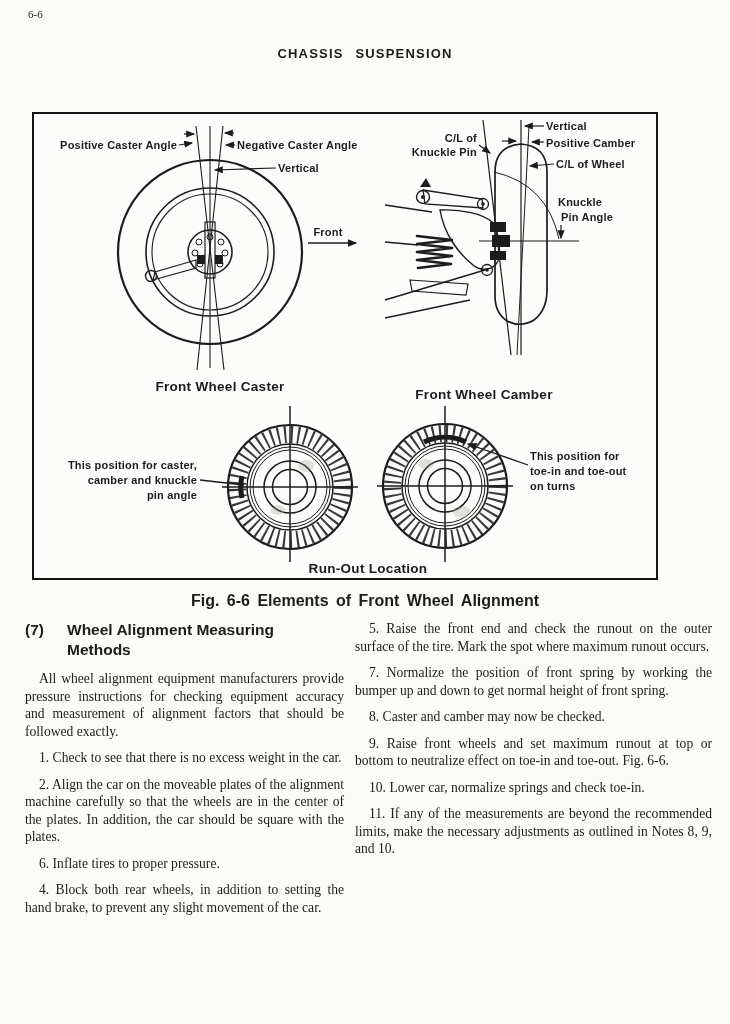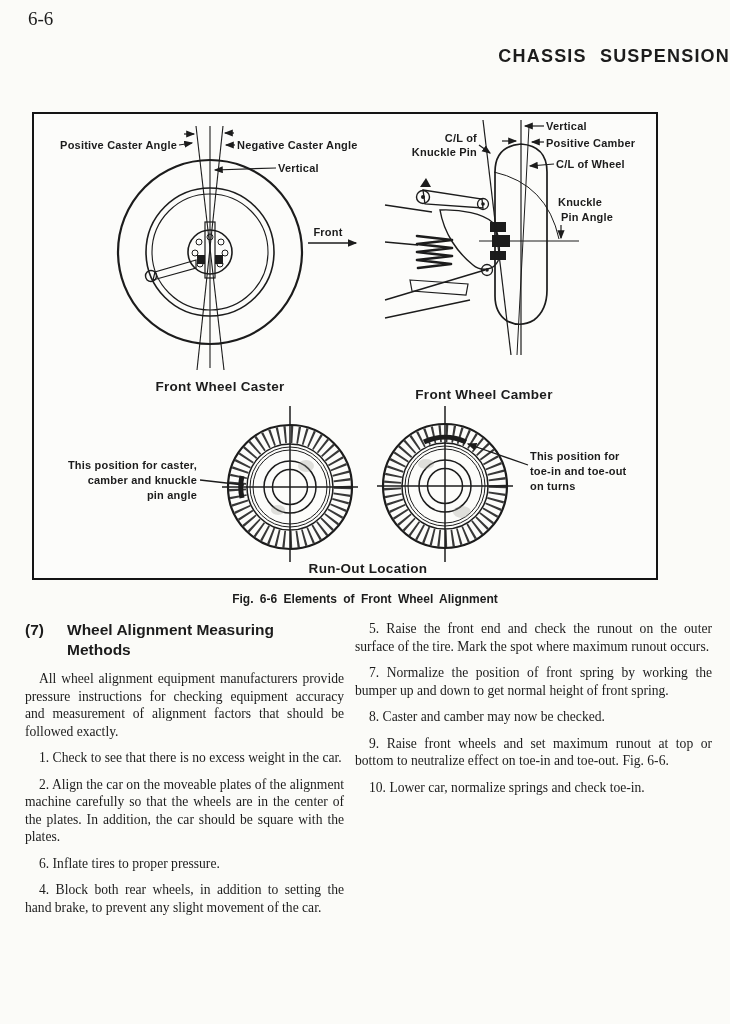--- a/index.html
+++ b/index.html
@@ -4,43 +4,43 @@
 <style>
   html,body { margin:0; padding:0; }
   body {
     width:730px; height:1024px; position:relative;
     background:#fbfbf8; color:#1c1c1c;
     font-family:"Liberation Serif", serif;
     -webkit-font-smoothing:antialiased;
   }
   .pagenum {
     position:absolute; left:28px; top:8px;
-    font-size:19px; font-family:"Liberation Serif", serif;
+    font-size:11px; font-family:"Liberation Serif", serif;
   }
   .pagetitle {
-    position:absolute; left:0; top:46px; width:730px; text-align:right;
+    position:absolute; left:0; top:46px; width:730px; text-align:center;
     font-family:"Liberation Sans", sans-serif; font-weight:bold;
-    font-size:18px; letter-spacing:1.2px; word-spacing:7px;
+    font-size:13px; letter-spacing:1.2px; word-spacing:7px;
   }
   .figbox {
     position:absolute; left:32px; top:112px; width:626px; height:468px;
     border:2px solid #141414; box-sizing:border-box; background:#fcfcfa;
   }
   .figbox svg { display:block; }
   svg text {
     font-family:"Liberation Sans", sans-serif; font-weight:bold;
     fill:#1c1c1c;
   }
   svg .lbl { font-size:11px; letter-spacing:0.2px; }
   svg .cap { font-size:13.5px; letter-spacing:0.3px; }
   svg .ln  { stroke:#1c1c1c; fill:none; }
   .figcaption {
     position:absolute; left:0; top:592px; width:730px; text-align:center;
     font-family:"Liberation Sans", sans-serif; font-weight:bold;
-    font-size:12px; word-spacing:3px;
+    font-size:16px; word-spacing:3px;
   }
   .col { position:absolute; top:620px; font-size:13.6px; line-height:17.5px; text-align:justify; }
   .col-left  { left:25px;  width:319px; }
   .col-right { left:355px; width:357px; }
   .sechead {
     display:flex; font-family:"Liberation Sans", sans-serif;
     font-weight:bold; font-size:15.5px; line-height:20px;
     text-align:left; margin-bottom:10px;
   }
   .sechead .num { width:42px; flex:0 0 42px; }
@@ -209,13 +209,14 @@
   <p>6. Inflate tires to proper pressure.</p>
   <p>4. Block both rear wheels, in addition to setting the hand brake, to prevent any slight movement of the car.</p>
 </div>
 
 <div class="col col-right">
   <p>5. Raise the front end and check the runout on the outer surface of the tire. Mark the spot where maximum runout occurs.</p>
   <p>7. Normalize the position of front spring by working the bumper up and down to get normal height of front spring.</p>
   <p>8. Caster and camber may now be checked.</p>
   <p>9. Raise front wheels and set maximum runout at top or bottom to neutralize effect on toe-in and toe-out. Fig. 6-6.</p>
   <p>10. Lower car, normalize springs and check toe-in.</p>
+  <p>11. If any of the measurements are beyond the recommended limits, make the necessary adjustments as outlined in Notes 8, 9, and 10.</p>
 </div>
 
 </body></html>

